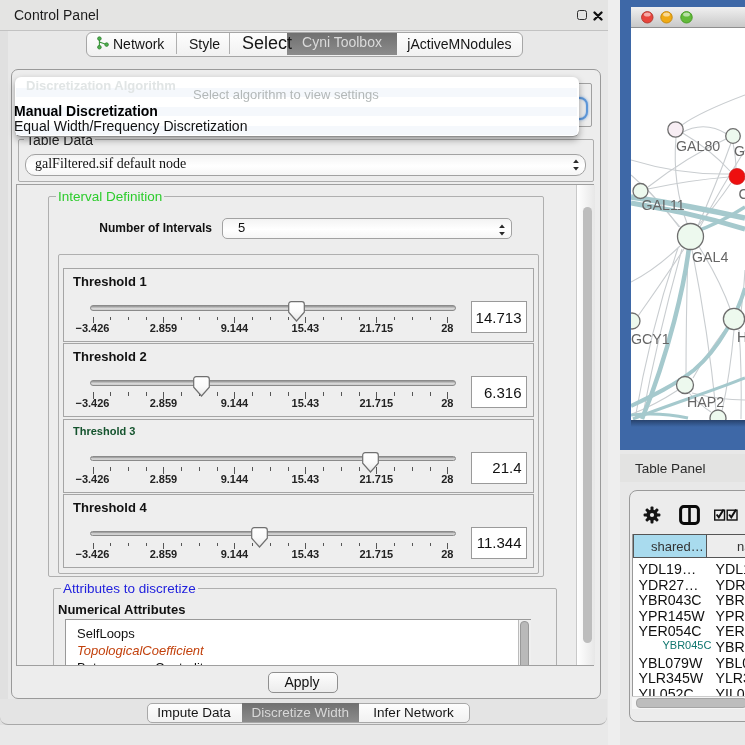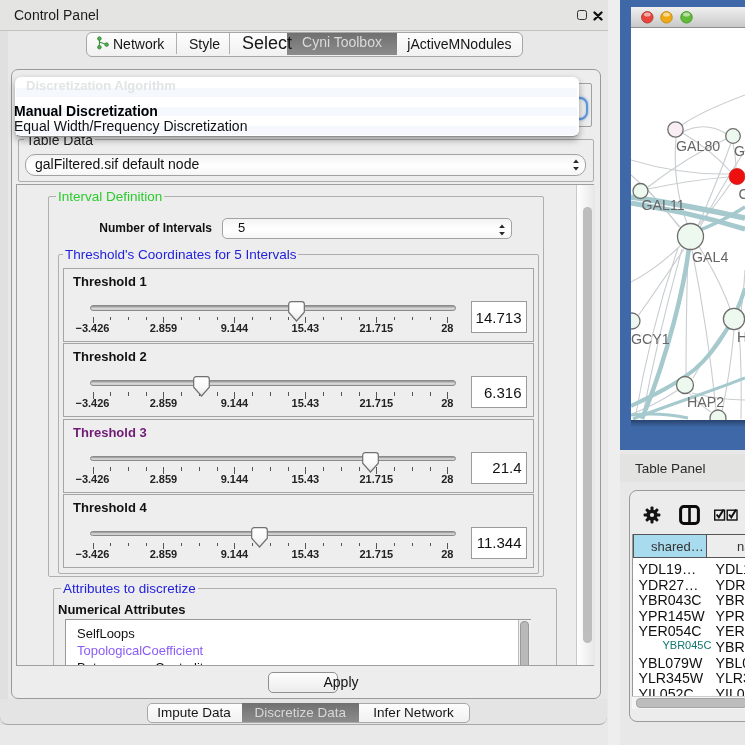--- a/index.html
+++ b/index.html
@@ -37,51 +37,51 @@
   <div class="abs vc" style="left:242px;top:32px;height:23px;font-size:18px;color:#151515;">Select</div>
   <div class="abs vc" style="left:287px;top:32px;width:110px;height:19px;font-size:14px;color:#dadada;justify-content:center;">Cyni Toolbox</div>
   <div class="abs vc" style="left:397px;top:32px;width:125px;height:23px;font-size:14px;color:#151515;justify-content:center;">jActiveMNodules</div>
 
   <div class="abs" style="left:11px;top:69px;width:590px;height:630px;background:#ededed;border:1px solid #9a9a9a;border-radius:7px;box-sizing:border-box;"></div>
 
   <div class="abs" style="left:18px;top:139px;width:574px;height:41px;border:1px solid #adadad;border-radius:2px;"></div>
   <div class="abs" style="left:24px;top:131.5px;height:15px;padding:0 2px;background:#ededed;font-size:14px;color:#222;">Table Data</div>
 
   <div class="abs" style="left:25px;top:154px;width:559px;height:20px;background:linear-gradient(#f3f3f3,#ffffff 55%,#f6f6f6);border:1px solid #a2a2a2;border-radius:10px;"></div>
-  <div class="abs vc" style="left:35px;top:154px;height:20px;font-size:14px;color:#111;">galFiltered.sif default node</div>
+  <div class="abs vc" style="left:35px;top:154px;height:20px;font-size:14px;color:#111;font-family:Liberation Serif, serif;">galFiltered.sif default node</div>
   <svg class="abs" style="left:572px;top:158.5px;" width="8" height="12" viewBox="0 0 8 12">
     <path d="M4 0.5 L6.9 4 L1.1 4 Z" fill="#2a2a2a"></path>
     <path d="M4 11.5 L6.9 8 L1.1 8 Z" fill="#2a2a2a"></path>
   </svg>
 
   <div class="abs" style="left:18px;top:82.5px;width:574px;height:44px;border:1px solid #a0a0a0;border-radius:2px;box-sizing:border-box;"></div>
 
   <div class="abs" style="left:540px;top:97px;width:47.5px;height:23px;background:#ededed;border:2.5px solid #5e97d8;border-radius:8px;box-sizing:border-box;box-shadow:0 0 3px rgba(110,160,220,0.9), inset 0 0 2px rgba(110,160,220,0.7);"></div>
 
   <div class="abs" style="left:15px;top:77px;width:563.5px;height:59px;background:#ffffff;border-radius:6px;box-shadow:0 3px 7px rgba(0,0,0,0.35);border-bottom:1px solid #8f8f8f;"></div>
   <div class="abs" style="left:16px;top:87.5px;width:561px;height:9.5px;background:#f5f8fc;"></div>
   <div class="abs" style="left:16px;top:106.5px;width:561px;height:9.5px;background:#f5f8fc;"></div>
   <div class="abs" style="left:16px;top:125.5px;width:561px;height:9.5px;background:#f5f8fc;"></div>
   <div class="abs" style="left:26px;top:77.5px;font-size:13px;font-weight:bold;color:#e1e5e5;">Discretization Algorithm</div>
+  <div class="abs" style="left:193px;top:87px;font-size:13px;color:#b3b8b8;">Select algorithm to view settings</div>
   <div class="abs" style="left:14px;top:102.5px;font-size:14px;font-weight:bold;color:#000;">Manual Discretization</div>
   <div class="abs" style="left:14px;top:118px;font-size:14px;color:#111;">Equal Width/Frequency Discretization</div>
 
   <div class="abs" style="left:16px;top:184px;width:578px;height:482px;background:#ededed;border:1px solid #9f9f9f;box-sizing:border-box;overflow:hidden;" id="scrollpanel">
 
   <div class="abs" style="left:31px;top:11px;width:494px;height:379px;border:1px solid #afafaf;border-radius:2px;"></div>
         <div class="abs" style="left:39px;top:4.5px;height:13px;background:#ededed;padding:0 2px;font-size:13.5px;color:#2ccc2c;line-height:13px;">Interval Definition</div>
         <div class="abs" style="left:84px;top:33px;width:111px;height:19px;font-size:12px;font-weight:bold;color:#111;display:flex;align-items:center;justify-content:flex-end;white-space:nowrap;">Number of Intervals</div>
         <div class="abs" style="left:205px;top:33px;width:288px;height:19px;background:linear-gradient(#f3f3f3,#ffffff 55%,#f6f6f6);border:1px solid #a2a2a2;border-radius:5px;"></div>
         <div class="abs" style="left:221px;top:33px;height:19px;font-size:13px;color:#111;display:flex;align-items:center;">5</div>
         <div class="abs" style="left:481px;top:37px;"><svg width="8" height="12" viewBox="0 0 8 12">
             <path d="M4 0.5 L6.9 4 L1.1 4 Z" fill="#2a2a2a"></path>
             <path d="M4 11.5 L6.9 8 L1.1 8 Z" fill="#2a2a2a"></path>
           </svg></div>
         <div class="abs" style="left:40.5px;top:69px;width:479px;height:318px;border:1px solid #afafaf;border-radius:2px;"></div>
-        <div class="abs" style="left:46px;top:62.5px;height:13px;background:#ededed;padding:0 2px;font-size:13.5px;color:#2222dd;line-height:13px;">Threshold's Coordinates for 5 Intervals</div>
         <div class="abs" style="left:46px;top:83px;width:469px;height:72px;background:#eeeeee;border:1px solid #a5a5a5;"></div>
         <div class="abs" style="left:56px;top:89px;font-size:13px;font-weight:bold;color:#111;">Threshold 1</div>
         <div class="abs" style="left:73px;top:120px;width:366px;height:5.5px;background:linear-gradient(#8f8f8f,#d8d8d8 60%,#cccccc);border:1px solid #8a8a8a;border-radius:3px;box-sizing:border-box;"></div>
         <div class="abs" style="left:75.5px;top:131.8px;width:1px;height:6.5px;background:#555;"></div>
         <div class="abs" style="left:93.24px;top:131.8px;width:1px;height:3.5px;background:#555;"></div>
         <div class="abs" style="left:110.97999999999999px;top:131.8px;width:1px;height:3.5px;background:#555;"></div>
         <div class="abs" style="left:128.72px;top:131.8px;width:1px;height:3.5px;background:#555;"></div>
         <div class="abs" style="left:146.45999999999998px;top:131.8px;width:1px;height:6.5px;background:#555;"></div>
         <div class="abs" style="left:164.2px;top:131.8px;width:1px;height:3.5px;background:#555;"></div>
         <div class="abs" style="left:181.94px;top:131.8px;width:1px;height:3.5px;background:#555;"></div>
@@ -151,21 +151,21 @@
             <defs>
               <linearGradient id="g1" x1="0" y1="0" x2="0" y2="1">
                 <stop offset="0" stop-color="#ffffff"></stop>
                 <stop offset="0.5" stop-color="#fafafa"></stop>
                 <stop offset="1" stop-color="#e8e8e8"></stop>
               </linearGradient>
             </defs>
           </svg></div>
         <div class="abs" style="left:454px;top:191.3px;width:56px;height:32px;background:#fff;border:1px solid #9a9a9a;box-sizing:border-box;display:flex;align-items:center;justify-content:flex-end;padding-right:4.5px;font-size:15px;color:#111;">6.316</div>
         <div class="abs" style="left:46px;top:233.60000000000002px;width:469px;height:72px;background:#eeeeee;border:1px solid #a5a5a5;"></div>
-        <div class="abs" style="left:56px;top:239.60000000000002px;font-size:13px;font-weight:bold;color:#701a75;">Threshold 3</div>
+        <div class="abs" style="left:56px;top:239.60000000000002px;font-size:11px;font-weight:bold;color:#14532d;">Threshold 3</div>
         <div class="abs" style="left:73px;top:270.6px;width:366px;height:5.5px;background:linear-gradient(#8f8f8f,#d8d8d8 60%,#cccccc);border:1px solid #8a8a8a;border-radius:3px;box-sizing:border-box;"></div>
         <div class="abs" style="left:75.5px;top:282.40000000000003px;width:1px;height:6.5px;background:#555;"></div>
         <div class="abs" style="left:93.24px;top:282.40000000000003px;width:1px;height:3.5px;background:#555;"></div>
         <div class="abs" style="left:110.97999999999999px;top:282.40000000000003px;width:1px;height:3.5px;background:#555;"></div>
         <div class="abs" style="left:128.72px;top:282.40000000000003px;width:1px;height:3.5px;background:#555;"></div>
         <div class="abs" style="left:146.45999999999998px;top:282.40000000000003px;width:1px;height:6.5px;background:#555;"></div>
         <div class="abs" style="left:164.2px;top:282.40000000000003px;width:1px;height:3.5px;background:#555;"></div>
         <div class="abs" style="left:181.94px;top:282.40000000000003px;width:1px;height:3.5px;background:#555;"></div>
         <div class="abs" style="left:199.68px;top:282.40000000000003px;width:1px;height:3.5px;background:#555;"></div>
         <div class="abs" style="left:217.42px;top:282.40000000000003px;width:1px;height:6.5px;background:#555;"></div>
@@ -237,39 +237,39 @@
                 <stop offset="1" stop-color="#e8e8e8"></stop>
               </linearGradient>
             </defs>
           </svg></div>
         <div class="abs" style="left:454px;top:341.9px;width:56px;height:32px;background:#fff;border:1px solid #9a9a9a;box-sizing:border-box;display:flex;align-items:center;justify-content:flex-end;padding-right:4.5px;font-size:15px;color:#111;">11.344</div>
         <div class="abs" style="left:36px;top:403px;width:502px;height:95px;border:1px solid #afafaf;border-radius:2px;"></div>
         <div class="abs" style="left:44px;top:397px;height:13px;background:#ededed;padding:0 2px;font-size:13.5px;color:#2222dd;line-height:13px;">Attributes to discretize</div>
         <div class="abs" style="left:41px;top:417px;font-size:13px;font-weight:bold;color:#111;">Numerical Attributes</div>
         <div class="abs" style="left:48px;top:434px;width:466px;height:60px;background:#fff;border:1px solid #999;box-sizing:border-box;"></div>
         <div class="abs" style="left:60px;top:441px;font-size:13px;color:#111;">SelfLoops</div>
-        <div class="abs" style="left:60px;top:458px;font-size:13px;color:#8b5cf6;">TopologicalCoefficient</div>
+        <div class="abs" style="left:60px;top:458px;font-size:13px;color:#c2410c;font-style:italic;">TopologicalCoefficient</div>
         <div class="abs" style="left:60px;top:475px;font-size:13px;color:#111;">BetweennessCentrality</div>
         <div class="abs" style="left:501px;top:435px;width:12px;height:59px;background:#f0f0f0;border-left:1px solid #bbb;"></div>
         <div class="abs" style="left:502.5px;top:436px;width:9px;height:57px;background:#b9b9b9;border:1px solid #999;border-radius:4px;box-sizing:border-box;"></div>
       </div>
 
   <div class="abs" style="left:576px;top:185px;width:18px;height:480px;background:linear-gradient(to right,#ffffff,#e7e7e7);border-left:1px solid #c9c9c9;"></div>
   <div class="abs" style="left:582.5px;top:207px;width:9px;height:436px;background:#bdbdbd;border-radius:4.5px;"></div>
 
   <div class="abs" style="left:268px;top:672px;width:68px;height:19px;background:linear-gradient(#fdfdfd,#ececec);border:1px solid #8f8f8f;border-radius:5px;"></div>
-  <div class="abs vc" style="left:268px;top:672px;width:68px;height:19px;font-size:14px;color:#111;justify-content:center;padding-left:39px;">Apply</div>
+  <div class="abs vc" style="left:268px;top:672px;width:68px;height:19px;font-size:14px;color:#111;justify-content:center;">Apply</div>
 
   <div class="abs" style="left:0;top:699px;width:607px;height:26px;background:#e4e4e4;border-bottom:1px solid #a8a8a8;border-radius:0 0 8px 8px;box-sizing:border-box;"></div>
   <div class="abs" style="left:0;top:725px;width:608px;height:20px;background:#e9e9e9;"></div>
 
   <div class="abs" style="left:147px;top:703px;width:321px;height:18px;background:linear-gradient(#fdfdfd,#f1f1f1);border:1px solid #a8a8a8;border-radius:5px;"></div>
   <div class="abs" style="left:241.5px;top:702.5px;width:117.5px;height:19px;background:linear-gradient(#707070,#8c8c8c);"></div>
   <div class="abs vc" style="left:147px;top:703px;width:94px;height:18px;font-size:13.5px;color:#151515;justify-content:center;">Impute Data</div>
-  <div class="abs vc" style="left:241.5px;top:703px;width:117.5px;height:18px;font-size:13.5px;color:#d8d8d8;justify-content:center;">Discretize Data</div>
+  <div class="abs vc" style="left:241.5px;top:703px;width:117.5px;height:18px;font-size:13.5px;color:#d8d8d8;justify-content:center;">Discretize Width</div>
   <div class="abs vc" style="left:359px;top:703px;width:109px;height:18px;font-size:13.5px;color:#151515;justify-content:center;">Infer Network</div>
 </div>
 
 <div class="abs" style="left:608px;top:0;width:12px;height:745px;background:#eeeeee;"></div>
 
 <div class="abs" style="left:620px;top:0;width:125px;height:450px;background:#3e68a7;"></div>
 
 <div class="abs" style="left:631px;top:7px;width:114px;height:21px;background:linear-gradient(#f0f0f0,#c9c9c9);border-bottom:1px solid #8f8f8f;box-sizing:border-box;"></div>
 <svg class="abs" style="left:640px;top:10px;" width="60" height="14" viewBox="0 0 60 14">
   <circle cx="7.3" cy="7.3" r="5.7" fill="#e8453c" stroke="#b43a31" stroke-width="1"></circle>

